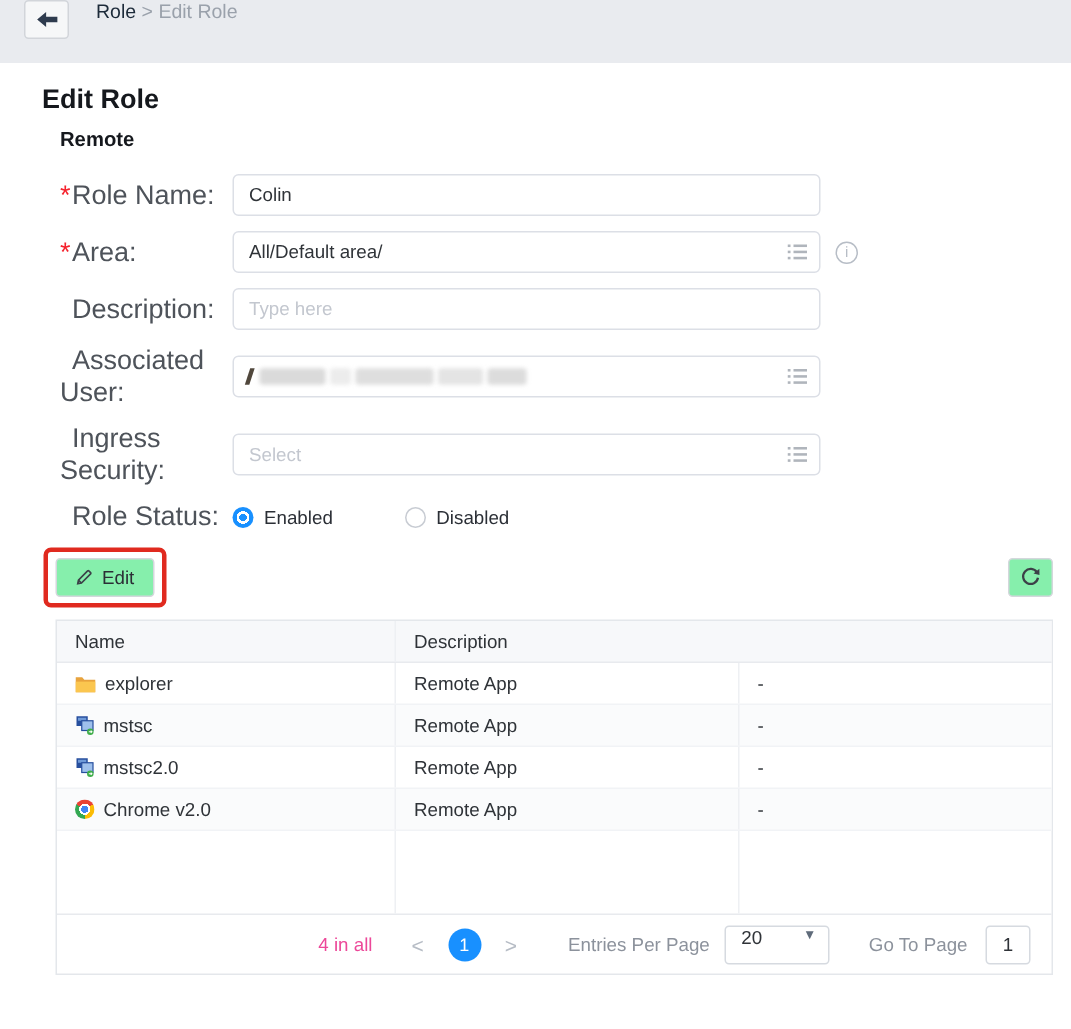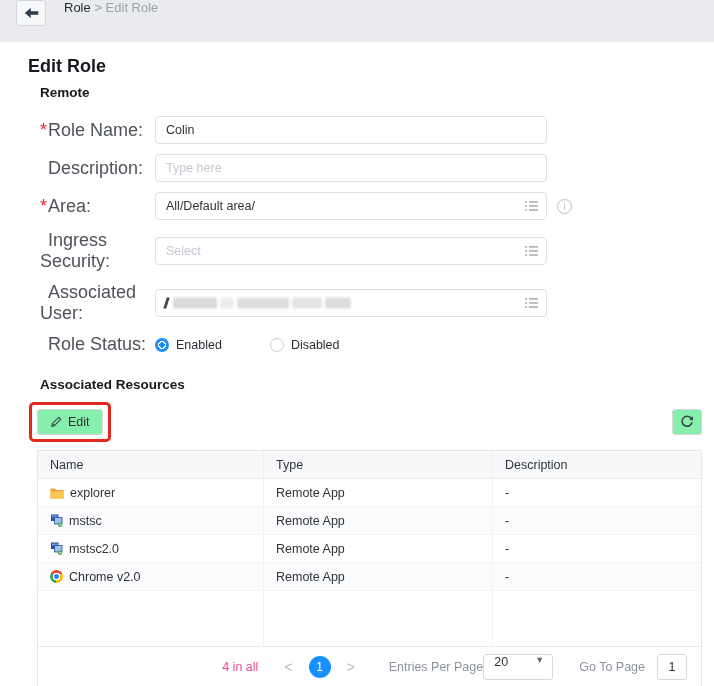--- a/index.html
+++ b/index.html
@@ -75,21 +75,21 @@
 
   
   .tfoot { display:flex; height:39px; align-items:center; justify-content:flex-end; padding-right:14px; font-size:12.5px; }
   .pg-total { color:#ec4899; margin-right:26px; }
   .pg-arrow { color:#b6bcc5; font-size:14px; cursor:pointer; }
   .pg-prev { margin-right:16px; }
   .pg-next { margin-right:34px; }
   .pg-page { width:22px; height:22px; border-radius:50%; background:#1890ff; color:#fff; font-size:12px;
              display:flex; align-items:center; justify-content:center; margin-right:16px; cursor:pointer; }
   .pg-label { color:#8c929c; }
-  .pg-epp-label { }
+  .pg-epp-label { margin-right:10px; }
   .pg-select { width:70px; height:26px; border:1px solid #d6dae0; border-radius:3px; display:flex;
                padding:0 8px 0 10px; justify-content:space-between; cursor:pointer;
                color:#2f3338; margin-right:26px; background:#fff; }
   .pg-caret { font-size:9px; color:#5f6b7a; }
   .pg-gtp-label { margin-right:12px;text-align:center; }
   .pg-input { width:30px; height:26px; border:1px solid #d6dae0; border-radius:3px; text-align:center;
               font-size:12.5px; color:#2f3338; outline:none; font-family:"Liberation Sans",sans-serif; }
 </style>
 </head>
 <body>
@@ -114,29 +114,20 @@
   <div class="section-heading">Remote</div>
 
   <div class="form">
 
     <div class="frow">
       <div class="flabel">
         <span class="req">*</span><span>Role Name:</span>
       </div>
       <div class="fctrl">
         <input class="text-input" type="text" value="Colin" style="">
-      </div>
-    </div>
-
-    <div class="frow">
-      <div class="flabel">
-        <span class="req empty">*</span><span>Description:</span>
-      </div>
-      <div class="fctrl">
-        <input class="text-input" type="text" placeholder="Type here" style="">
       </div>
     </div>
 
     <div class="frow">
       <div class="flabel">
         <span class="req">*</span><span>Area:</span>
       </div>
       <div class="fctrl">
         <input class="text-input" type="text" value="All/Default area/" style="">
         <span class="list-icon">
@@ -150,20 +141,58 @@
                 <rect x="4" y="8.7" width="9" height="1.7"></rect>
               </g>
             </svg>
         </span>
       </div>
       <span class="info-icon">i</span>
     </div>
 
     <div class="frow">
       <div class="flabel">
+        <span class="req empty">*</span><span>Description:</span>
+      </div>
+      <div class="fctrl">
+        <input class="text-input" type="text" placeholder="Type here" style="">
+      </div>
+    </div>
+
+    <div class="frow">
+      <div class="flabel">
+        <span class="req empty">*</span><span>Associated User:</span>
+      </div>
+      <div class="fctrl">
+        <input class="text-input" type="text" style="">
+        <span class="redacted">
+          <span class="redact-lead"></span>
+          <span class="redact-block rb1"></span>
+            <span class="redact-block rb2"></span>
+          <span class="redact-block rb3"></span>
+            <span class="redact-block rb4"></span>
+          <span class="redact-block rb5"></span>
+        </span>
+        <span class="list-icon">
+          <svg width="13" height="11" viewBox="0 0 13 11">
+              <g fill="#b0b5bc">
+                <rect x="0" y="0.5" width="2" height="1.7"></rect>
+                <rect x="4" y="0.5" width="9" height="1.7"></rect>
+                <rect x="0" y="4.6" width="2" height="1.7"></rect>
+                <rect x="4" y="4.6" width="9" height="1.7"></rect>
+                <rect x="0" y="8.7" width="2" height="1.7"></rect>
+                <rect x="4" y="8.7" width="9" height="1.7"></rect>
+              </g>
+            </svg>
+        </span>
+      </div>
+    </div>
+
+    <div class="frow">
+      <div class="flabel">
         <span class="req empty">*</span><span>Ingress Security:</span>
       </div>
       <div class="fctrl">
         <input class="text-input" type="text" placeholder="Select" style="">
         <span class="list-icon">
           <svg width="13" height="11" viewBox="0 0 13 11">
               <g fill="#b0b5bc">
                 <rect x="0" y="0.5" width="2" height="1.7"></rect>
                 <rect x="4" y="0.5" width="9" height="1.7"></rect>
                 <rect x="0" y="4.6" width="2" height="1.7"></rect>
@@ -171,65 +200,35 @@
                 <rect x="0" y="8.7" width="2" height="1.7"></rect>
                 <rect x="4" y="8.7" width="9" height="1.7"></rect>
               </g>
             </svg>
         </span>
       </div>
     </div>
 
     <div class="frow">
       <div class="flabel">
-        <span class="req empty">*</span><span>Associated User:</span>
-      </div>
-      <div class="fctrl">
-        <input class="text-input" type="text" style="">
-        <span class="redacted">
-          <span class="redact-lead"></span>
-          <span class="redact-block rb1"></span>
-            <span class="redact-block rb2"></span>
-          <span class="redact-block rb3"></span>
-            <span class="redact-block rb4"></span>
-          <span class="redact-block rb5"></span>
-        </span>
-        <span class="list-icon">
-          <svg width="13" height="11" viewBox="0 0 13 11">
-              <g fill="#b0b5bc">
-                <rect x="0" y="0.5" width="2" height="1.7"></rect>
-                <rect x="4" y="0.5" width="9" height="1.7"></rect>
-                <rect x="0" y="4.6" width="2" height="1.7"></rect>
-                <rect x="4" y="4.6" width="9" height="1.7"></rect>
-                <rect x="0" y="8.7" width="2" height="1.7"></rect>
-                <rect x="4" y="8.7" width="9" height="1.7"></rect>
-              </g>
-            </svg>
-        </span>
-      </div>
-    </div>
-
-    <div class="frow">
-      <div class="flabel">
         <span class="req empty">*</span><span>Role Status:</span>
       </div>
       <div class="radio-group">
         <div class="radio">
           <span class="radio-circle checked"></span>
           <span class="radio-label">Enabled</span>
         </div>
         <div class="radio">
           <span class="radio-circle unchecked"></span>
           <span class="radio-label">Disabled</span>
         </div>
       </div>
     </div>
   </div>
 
-  <div class="section-heading resources-heading">Associated Resources</div>
 
   <div class="toolbar">
     <div class="edit-annotation">
       <button class="btn btn-edit">
         <span style="line-height:0;">
           <svg width="12" height="12" viewBox="0 0 12 12">
               <path d="M1.8 10.2 L2.3 7.7 L8.4 1.6 C8.6 1.4 9 1.4 9.2 1.6 L10.4 2.8 C10.6 3 10.6 3.4 10.4 3.6 L4.3 9.7 L1.8 10.2 Z" fill="none" stroke="#3c4148" stroke-width="1.1"></path>
               <path d="M2.3 7.7 L4.3 9.7" stroke="#3c4148" stroke-width="1.1"></path>
             </svg>
         </span>
@@ -242,21 +241,20 @@
             <path d="M11.3 3.6 A5 5 0 1 0 12 7.2" fill="none" stroke="#3c4148" stroke-width="1.5"></path>
             <path d="M12.9 1.2 L13 5.4 L9 4.4 Z" fill="#3c4148"></path>
           </svg>
       </span>
     </button>
   </div>
 
   <div class="card">
     <div class="thead">
       <div class="cell col-name">Name</div>
-      <div class="cell col-type">Type</div>
       <div class="cell col-desc">Description</div>
     </div>
 
     <div>
       <div class="trow">
         <div class="cell col-name">
           <span class="row-icon">
             <svg width="14" height="12" viewBox="0 0 14 12">
                 <path d="M0.5 1.5 h4.3 l1.4 1.6 h7.3 v8.4 h-13 Z" fill="#e8a33d"></path>
                 <path d="M0.5 4.4 h13 v7.1 h-13 Z" fill="#fbc64f"></path>

